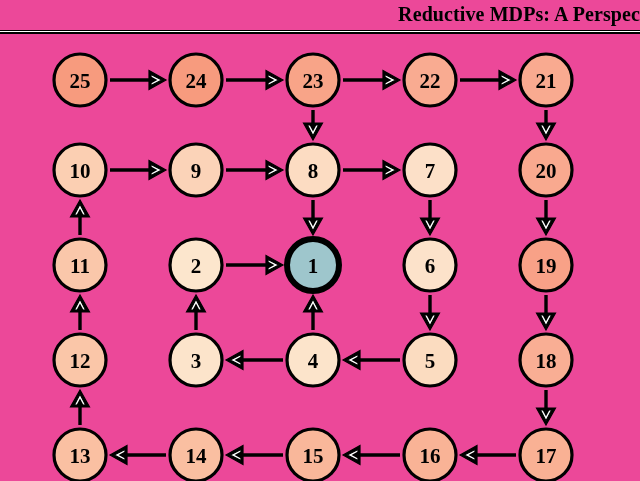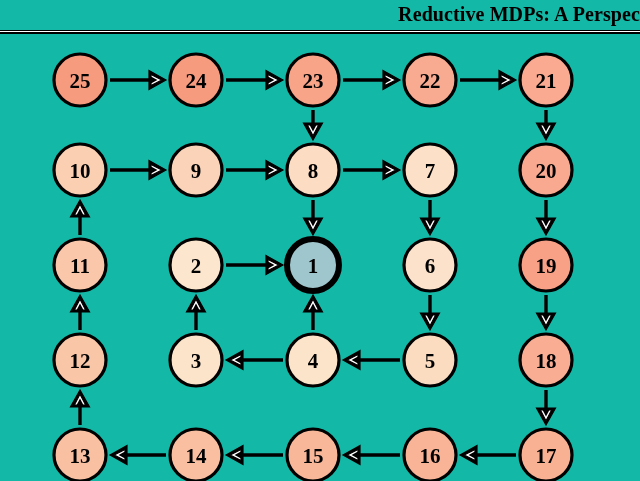--- a/index.html
+++ b/index.html
@@ -8,21 +8,21 @@
   }
   body {
     width: 640px; height: 481px;
     position: relative;
     overflow: hidden;
     font-family: "Liberation Serif", "DejaVu Serif", serif;
   }
   #page {
     position: relative;
     width: 640px; height: 481px;
-    background: #14b8a6;
+    background: #ec4899;
   }
   
   #header {
     position: absolute;
     left: 0; top: 0;
     width: 640px; height: 34px;
   }
   #paper-title {
     position: absolute;
     right: 0px; top: 1px;

